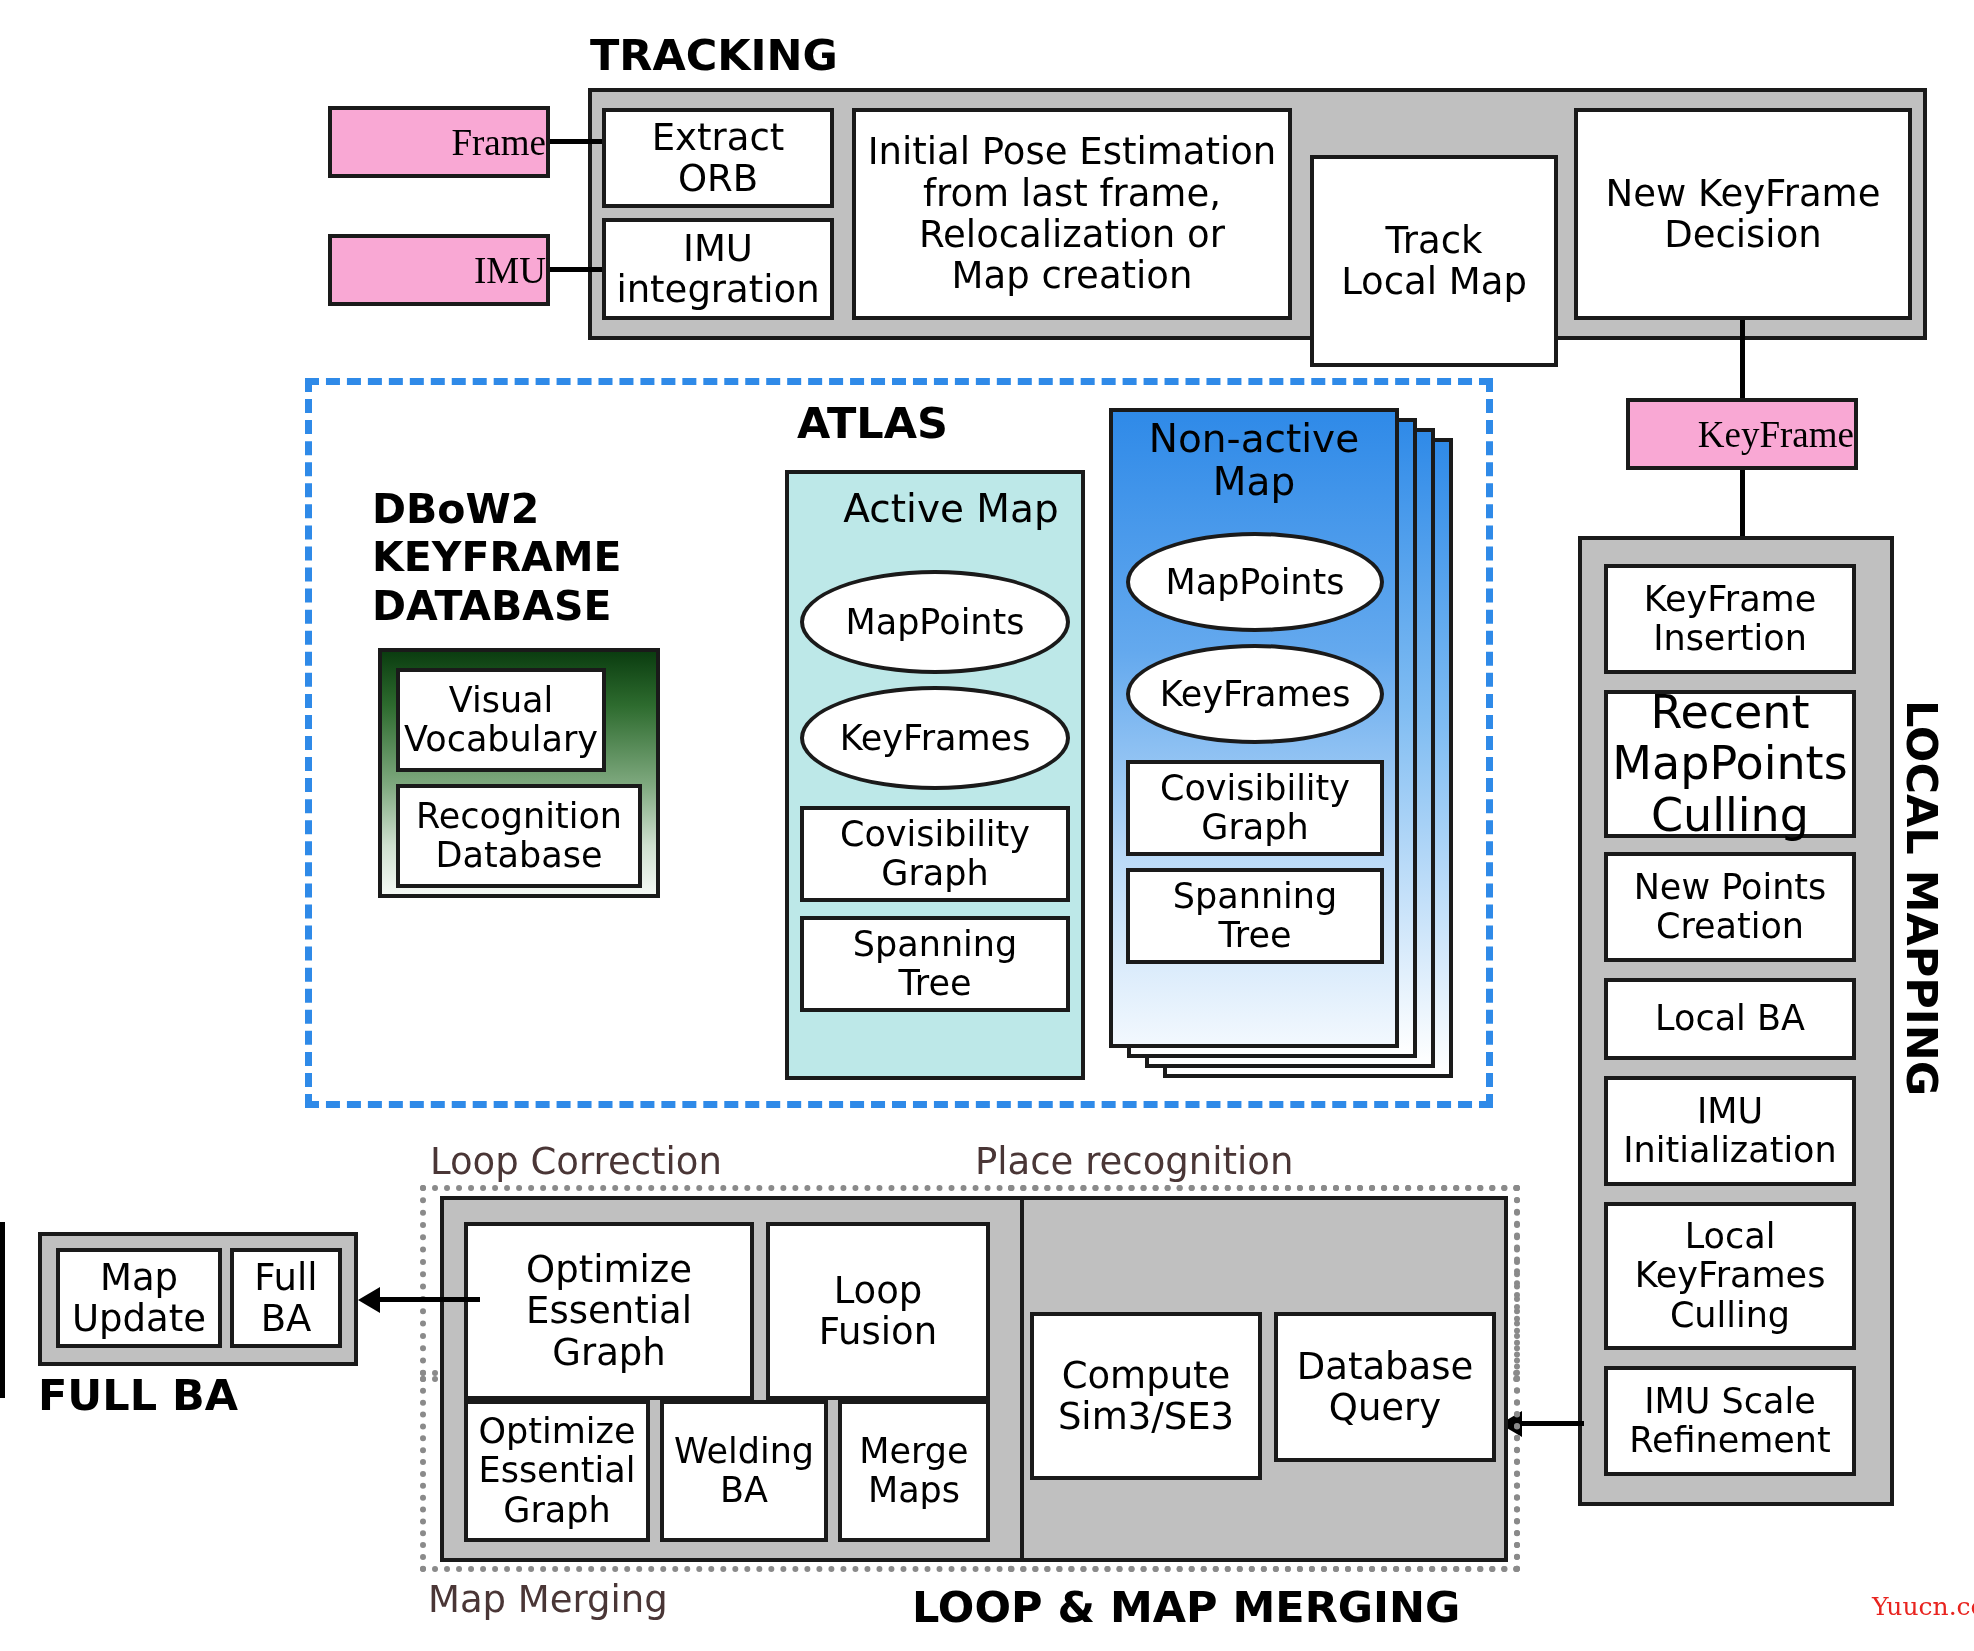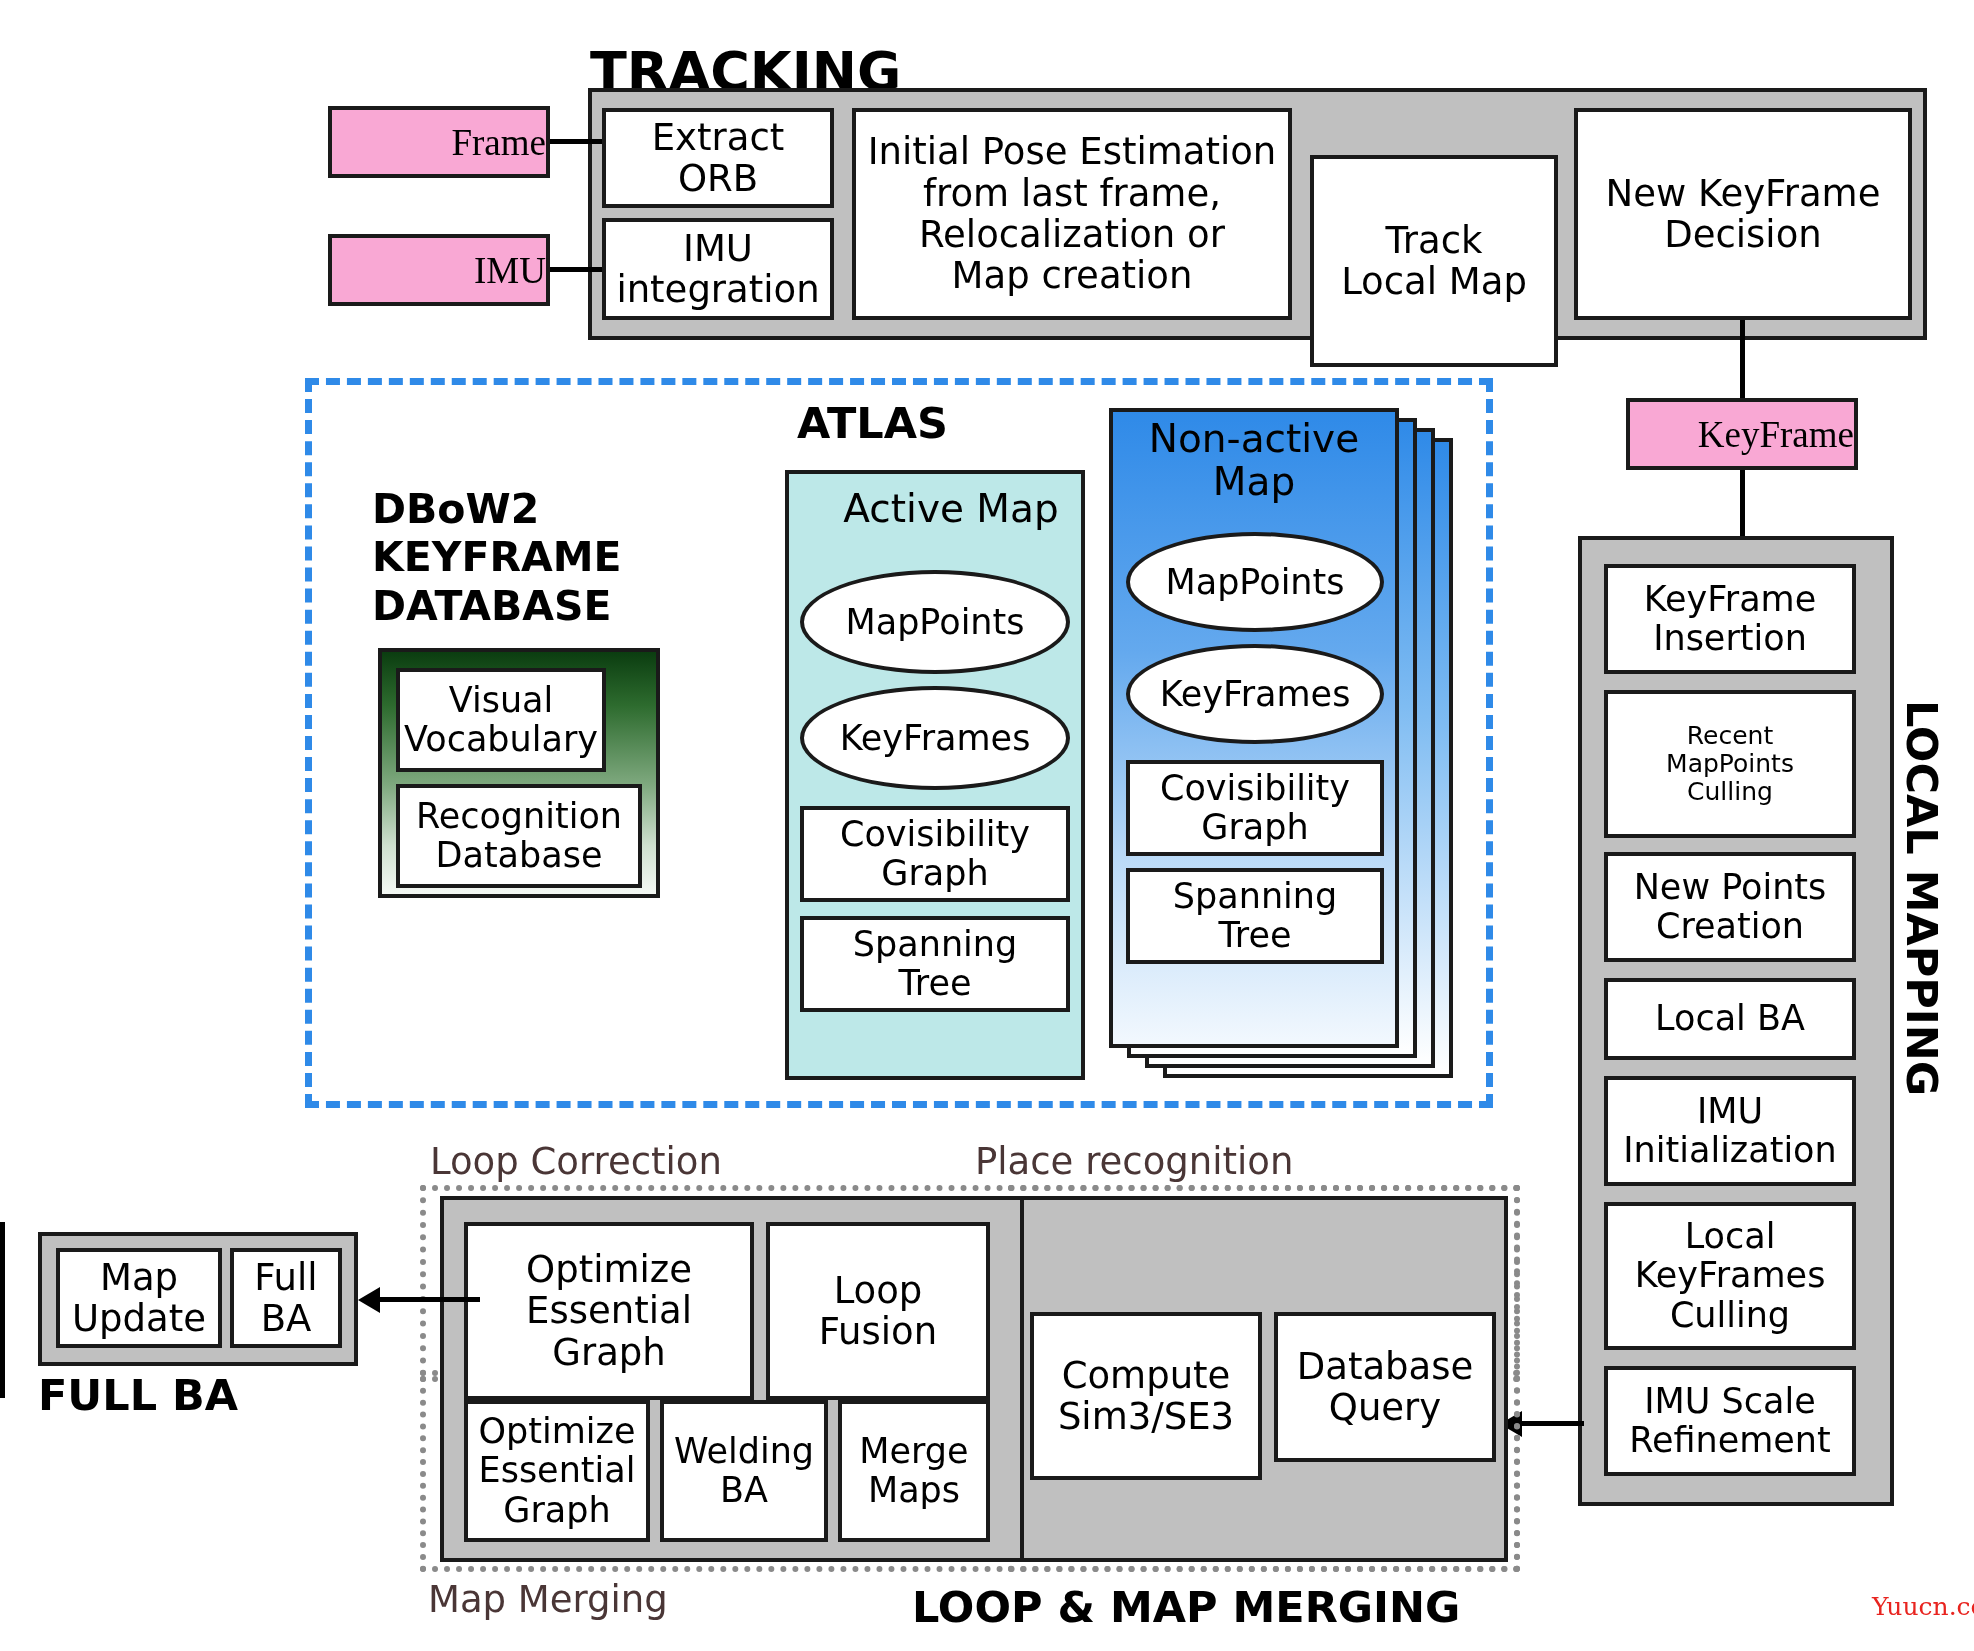--- a/index.html
+++ b/index.html
@@ -135,21 +135,21 @@
     font-family: "DejaVu Serif", serif;
     font-size: 25px;
     white-space: nowrap;
   }
 </style>
 </head>
 <body>
 
 <div id="canvas">
 
-  <div class="abs caption-bold" style="left:590px; top:40px; font-size:54px;">TRACKING</div>
+  <div class="abs caption-bold" style="left:590px; top:30px; font-size:43px;">TRACKING</div>
 
   <div class="abs thread" style="left:588px; top:88px; width:1339px; height:252px;"></div>
 
   <div class="abs cyan" style="left:328px; top:106px; width:222px; height:72px; font-size:37px;">
     <span>Frame</span>
   </div>
 
   <div class="abs line-h" style="left:550px; top:139px; width:62px;"></div>
   <div class="abs arrow-right" style="left:608px; top:129px;"></div>
 
@@ -221,21 +221,21 @@
 Graph</div>
   <div class="abs node" style="left:1126px; top:868px; width:258px; height:96px; font-size:35px; white-space:pre-line;">Spanning
 Tree</div>
 
   <div class="abs thread" style="left:1578px; top:536px; width:316px; height:970px;"></div>
 
   <div class="abs vert-caption" style="left:1947px; top:700px; font-size:43px;">LOCAL MAPPING</div>
 
   <div class="abs node" style="left:1604px; top:564px; width:252px; height:110px; font-size:35px; white-space:pre-line;">KeyFrame
 Insertion</div>
-  <div class="abs node" style="left:1604px; top:690px; width:252px; height:148px; font-size:25px; white-space:pre-line;">Recent
+  <div class="abs node" style="left:1604px; top:690px; width:252px; height:148px; font-size:46px; white-space:pre-line;">Recent
 MapPoints
 Culling</div>
   <div class="abs node" style="left:1604px; top:852px; width:252px; height:110px; font-size:35px; white-space:pre-line;">New Points
 Creation</div>
   <div class="abs node" style="left:1604px; top:978px; width:252px; height:82px; font-size:35px; white-space:pre-line;">Local BA</div>
   <div class="abs node" style="left:1604px; top:1076px; width:252px; height:110px; font-size:35px; white-space:pre-line;">IMU
 Initialization</div>
   <div class="abs node" style="left:1604px; top:1202px; width:252px; height:148px; font-size:35px; white-space:pre-line;">Local
 KeyFrames
 Culling</div>

